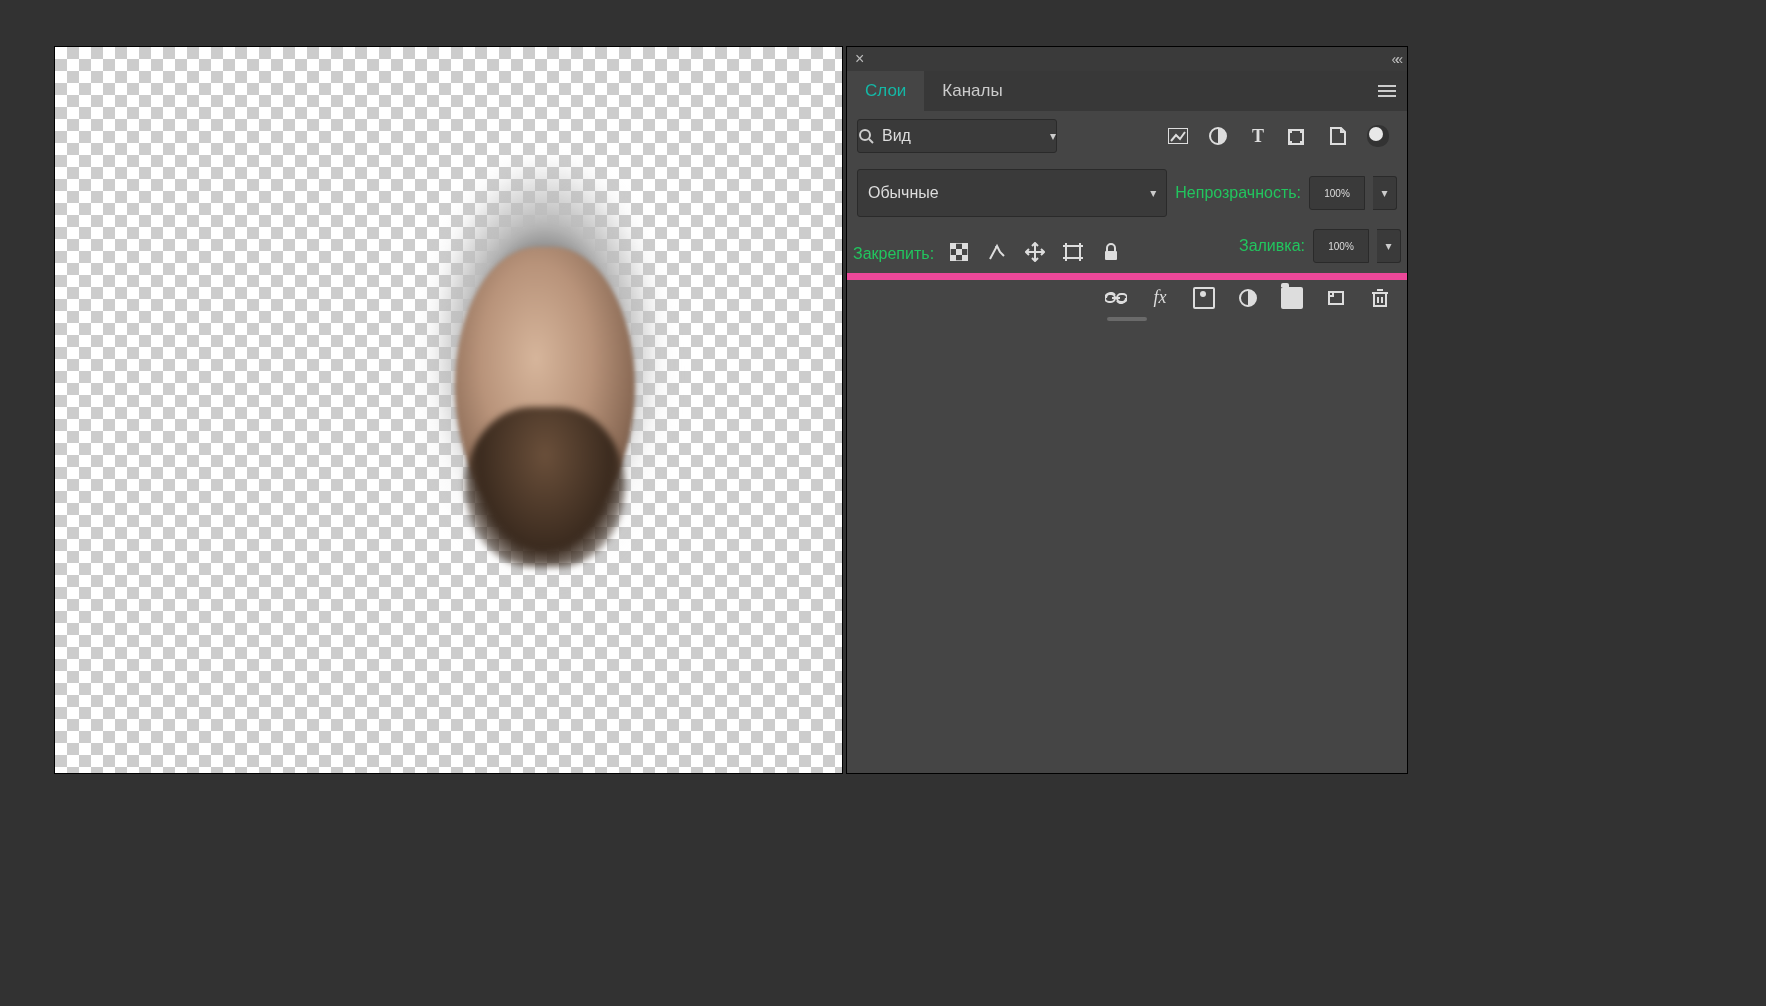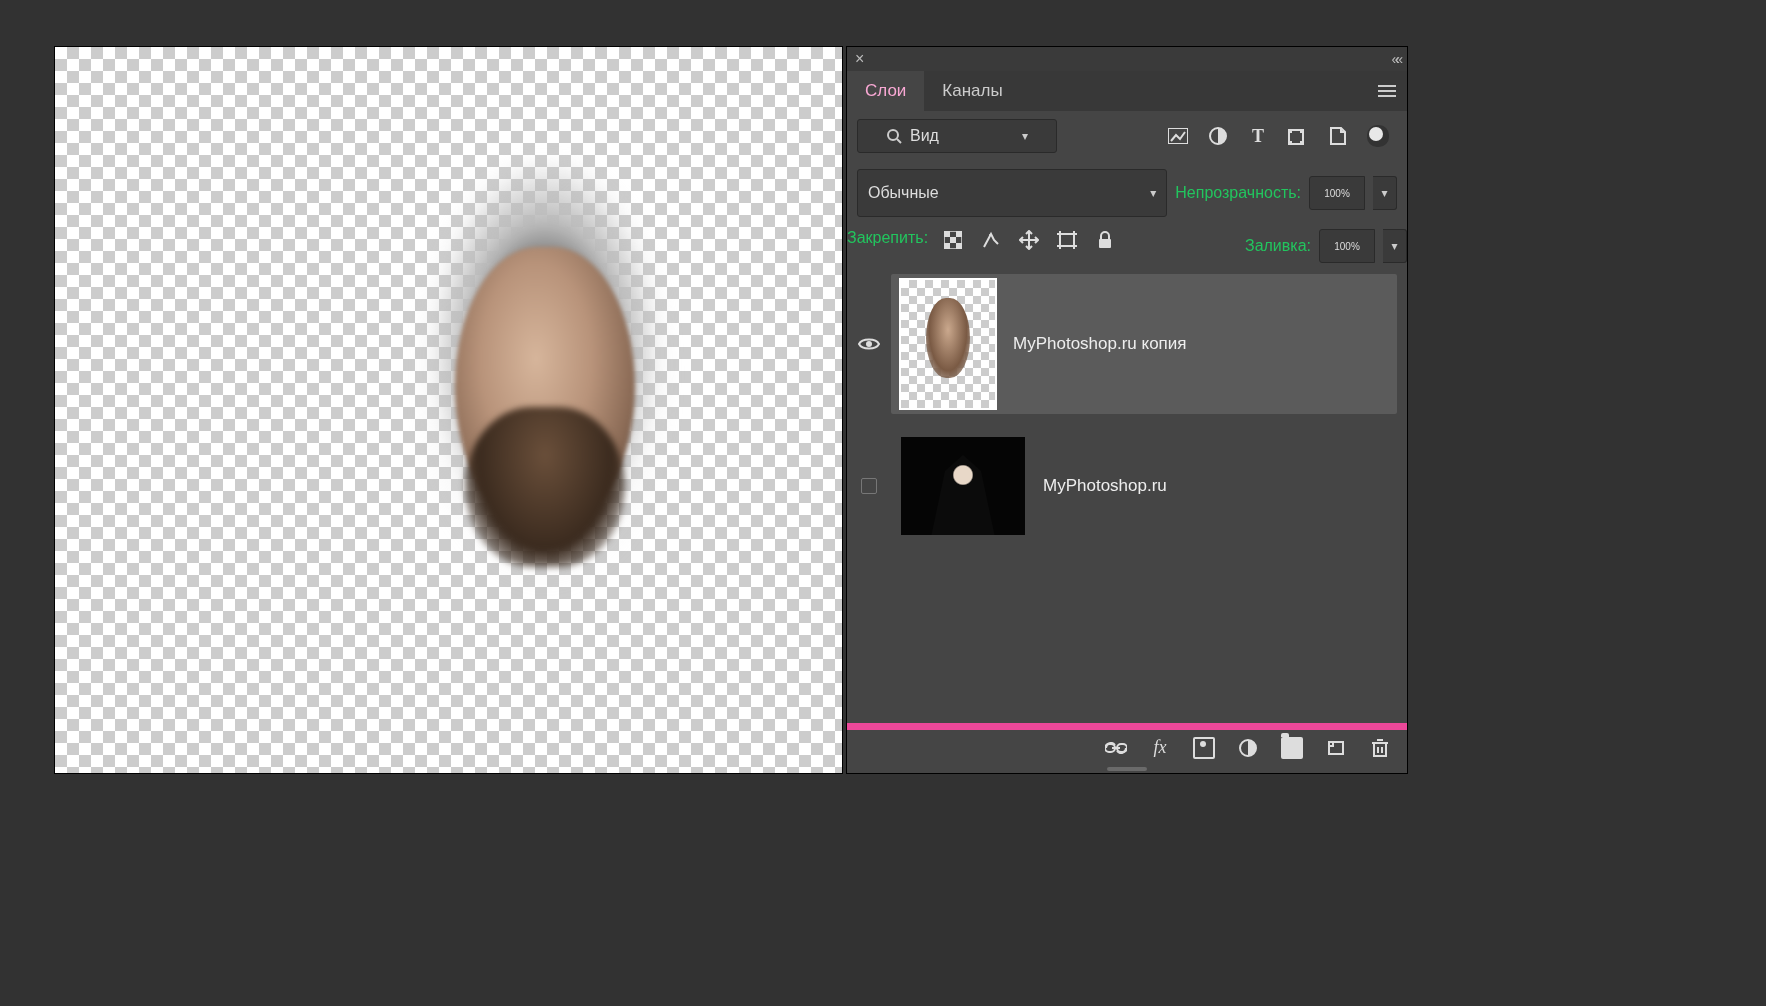--- a/index.html
+++ b/index.html
@@ -47,49 +47,49 @@
     background: #454545; border: 1px solid #000; display: flex; flex-direction: column;
   }
   .panel-header {
     height: 24px; background: #3a3a3a; display: flex; align-items: center;
     justify-content: space-between; padding: 0 8px;
   }
   .close-x { color: #bbb; font-size: 16px; cursor: pointer; }
   .collapse-ic { color: #bbb; font-size: 14px; cursor: pointer; letter-spacing: -4px; }
   .tabs { display: flex; height: 40px; background: #383838; align-items: stretch; }
   .tab { display: flex; align-items: center; padding: 0 18px; color: #ccc; font-size: 17px; cursor: pointer; }
-  .tab.active { background: #454545; color: #f9a8d4; font-weight: 500; }
+  .tab.active { background: #454545; color: #14b8a6; font-weight: 500; }
   .tabs-menu { margin-left: auto; width: 40px; display: flex; align-items: center; justify-content: center; color: #ccc; cursor: pointer; }
   .hamburger { display:inline-block; width:18px; height:2px; background:#ccc; position:relative; }
   .hamburger::before, .hamburger::after { content:""; position:absolute; left:0; width:18px; height:2px; background:#ccc; }
   .hamburger::before { top:-5px; } .hamburger::after { top:5px; }
   
   .row { display:flex; align-items:center; padding: 8px 10px; gap:8px; }
   .filter-select {
     display:flex; align-items:center; gap:8px; background:#3a3a3a; border:1px solid #2a2a2a;
-    border-radius:3px; height:34px; padding:0 28px; color:#ddd; font-size:16px; width:200px;
+    border-radius:3px; height:34px; padding:0 0; color:#ddd; font-size:16px; width:200px;
     justify-content:space-between; cursor:pointer;
   }
   .filter-left { display:flex; gap:8px; align-items:center; }
   .chev { font-size:12px; color:#ccc; }
   .top-icons { margin-left:auto; display:flex; gap:18px; align-items:center; padding-right:8px; }
   .top-icons span { color:#ddd; font-size:18px; cursor:pointer; display:inline-flex; width:22px; height:22px; align-items:center; justify-content:center; }
   .toggle-pill { width:18px; height:30px; background:#333; border-radius:10px; position:relative; cursor:pointer; }
   .toggle-pill::after { content:""; position:absolute; width:14px; height:14px; background:#e8e8e8; border-radius:50%; left:2px; top:2px; }
   
   .blend-select { background:#3a3a3a; border:1px solid #2a2a2a; border-radius:3px; height:48px;
     padding:0 10px; color:#ddd; font-size:16px; display:flex; align-items:center; justify-content:space-between;
     flex:1; cursor:pointer; }
   .label { color:#22c55e; font-size:16px; white-space:nowrap; }
   .val-box { background:#3a3a3a; border:1px solid #2a2a2a; border-radius:3px 0 0 3px; height:34px;
     width:56px; color:#ddd; font-size:10px; display:flex; align-items:center; justify-content:center; }
   .val-chev { background:#3a3a3a; border:1px solid #2a2a2a; border-left:none; border-radius:0 3px 3px 0;
     height:34px; width:24px; display:flex; align-items:center; justify-content:center; cursor:pointer; }
   
-  .lock-row { display:flex; align-items:flex-start; padding:4px 0 10px; gap:14px; color:#ddd; font-size:16px; }
+  .lock-row { display:flex; align-items:flex-end; padding:4px 6px 10px; gap:14px; color:#ddd; font-size:16px; }
   .lock-icons { display:flex; gap:16px; }
   .lock-icons span { cursor:pointer; width:22px; height:22px; display:inline-flex; align-items:center; justify-content:center; font-size:18px; }
   .fill-group { margin-left:auto; display:flex; align-items:center; gap:8px; }
   
   .layer-list { flex:1; overflow:auto; padding:0; }
   .layer-item { display:flex; align-items:center; height:142px; }
   .layer-item.selected .layer-body { background:#5b5b5b; }
   .vis-col { width:44px; display:flex; align-items:center; justify-content:center; color:#ddd; font-size:20px; cursor:pointer; }
   .vis-box { width:16px; height:16px; border:1px solid #777; border-radius:2px; }
   .layer-body { flex:1; display:flex; align-items:center; gap:18px; padding:6px 10px; border-radius:2px; margin-right:10px; }
@@ -265,48 +265,20 @@
     </div>
     <div class="fill-group">
       <span class="label">Заливка:</span>
       <div class="val-box">100%</div>
       <div class="val-chev">
           <span class="chev">▾</span>
         </div>
     </div>
   </div>
 
-  <div class="layer-list">
-
-    <div class="layer-item selected">
-      <div class="vis-col">
-        <svg width="22" height="16" viewBox="0 0 22 16">
-            <path d="M1 8 C4 2 18 2 21 8 C18 14 4 14 1 8 Z" fill="none" stroke="#ddd" stroke-width="2"></path>
-            <circle cx="11" cy="8" r="3" fill="#ddd"></circle>
-          </svg>
-      </div>
-      <div class="layer-body">
-        <div class="thumb thumb-transparent selected">
-          <div class="thumb-face-mini"></div>
-        </div>
-        <span class="layer-name">MyPhotoshop.ru копия</span>
-      </div>
-    </div>
-
-    <div class="layer-item">
-      <div class="vis-col">
-        <span class="vis-box"></span>
-      </div>
-      <div class="layer-body">
-        <div class="thumb thumb-full" style="width:124px;height:98px;"></div>
-        <span class="layer-name">MyPhotoshop.ru</span>
-      </div>
-    </div>
-
-  </div>
 
   <div class="bottom-bar">
     <span>
       <svg width="22" height="12" viewBox="0 0 22 12">
           <path d="M7 6 a4 4 0 0 1 0 -0.01 M1 6 a5 5 0 0 1 9 -3 M21 6 a5 5 0 0 1 -9 3" fill="none" stroke="#ddd" stroke-width="2"></path>
           <rect x="0" y="2" width="10" height="8" rx="4" fill="none" stroke="#ddd" stroke-width="2"></rect>
           <rect x="12" y="2" width="10" height="8" rx="4" fill="none" stroke="#ddd" stroke-width="2"></rect>
           <line x1="7" y1="6" x2="15" y2="6" stroke="#ddd" stroke-width="2"></line>
         </svg>
     </span>

